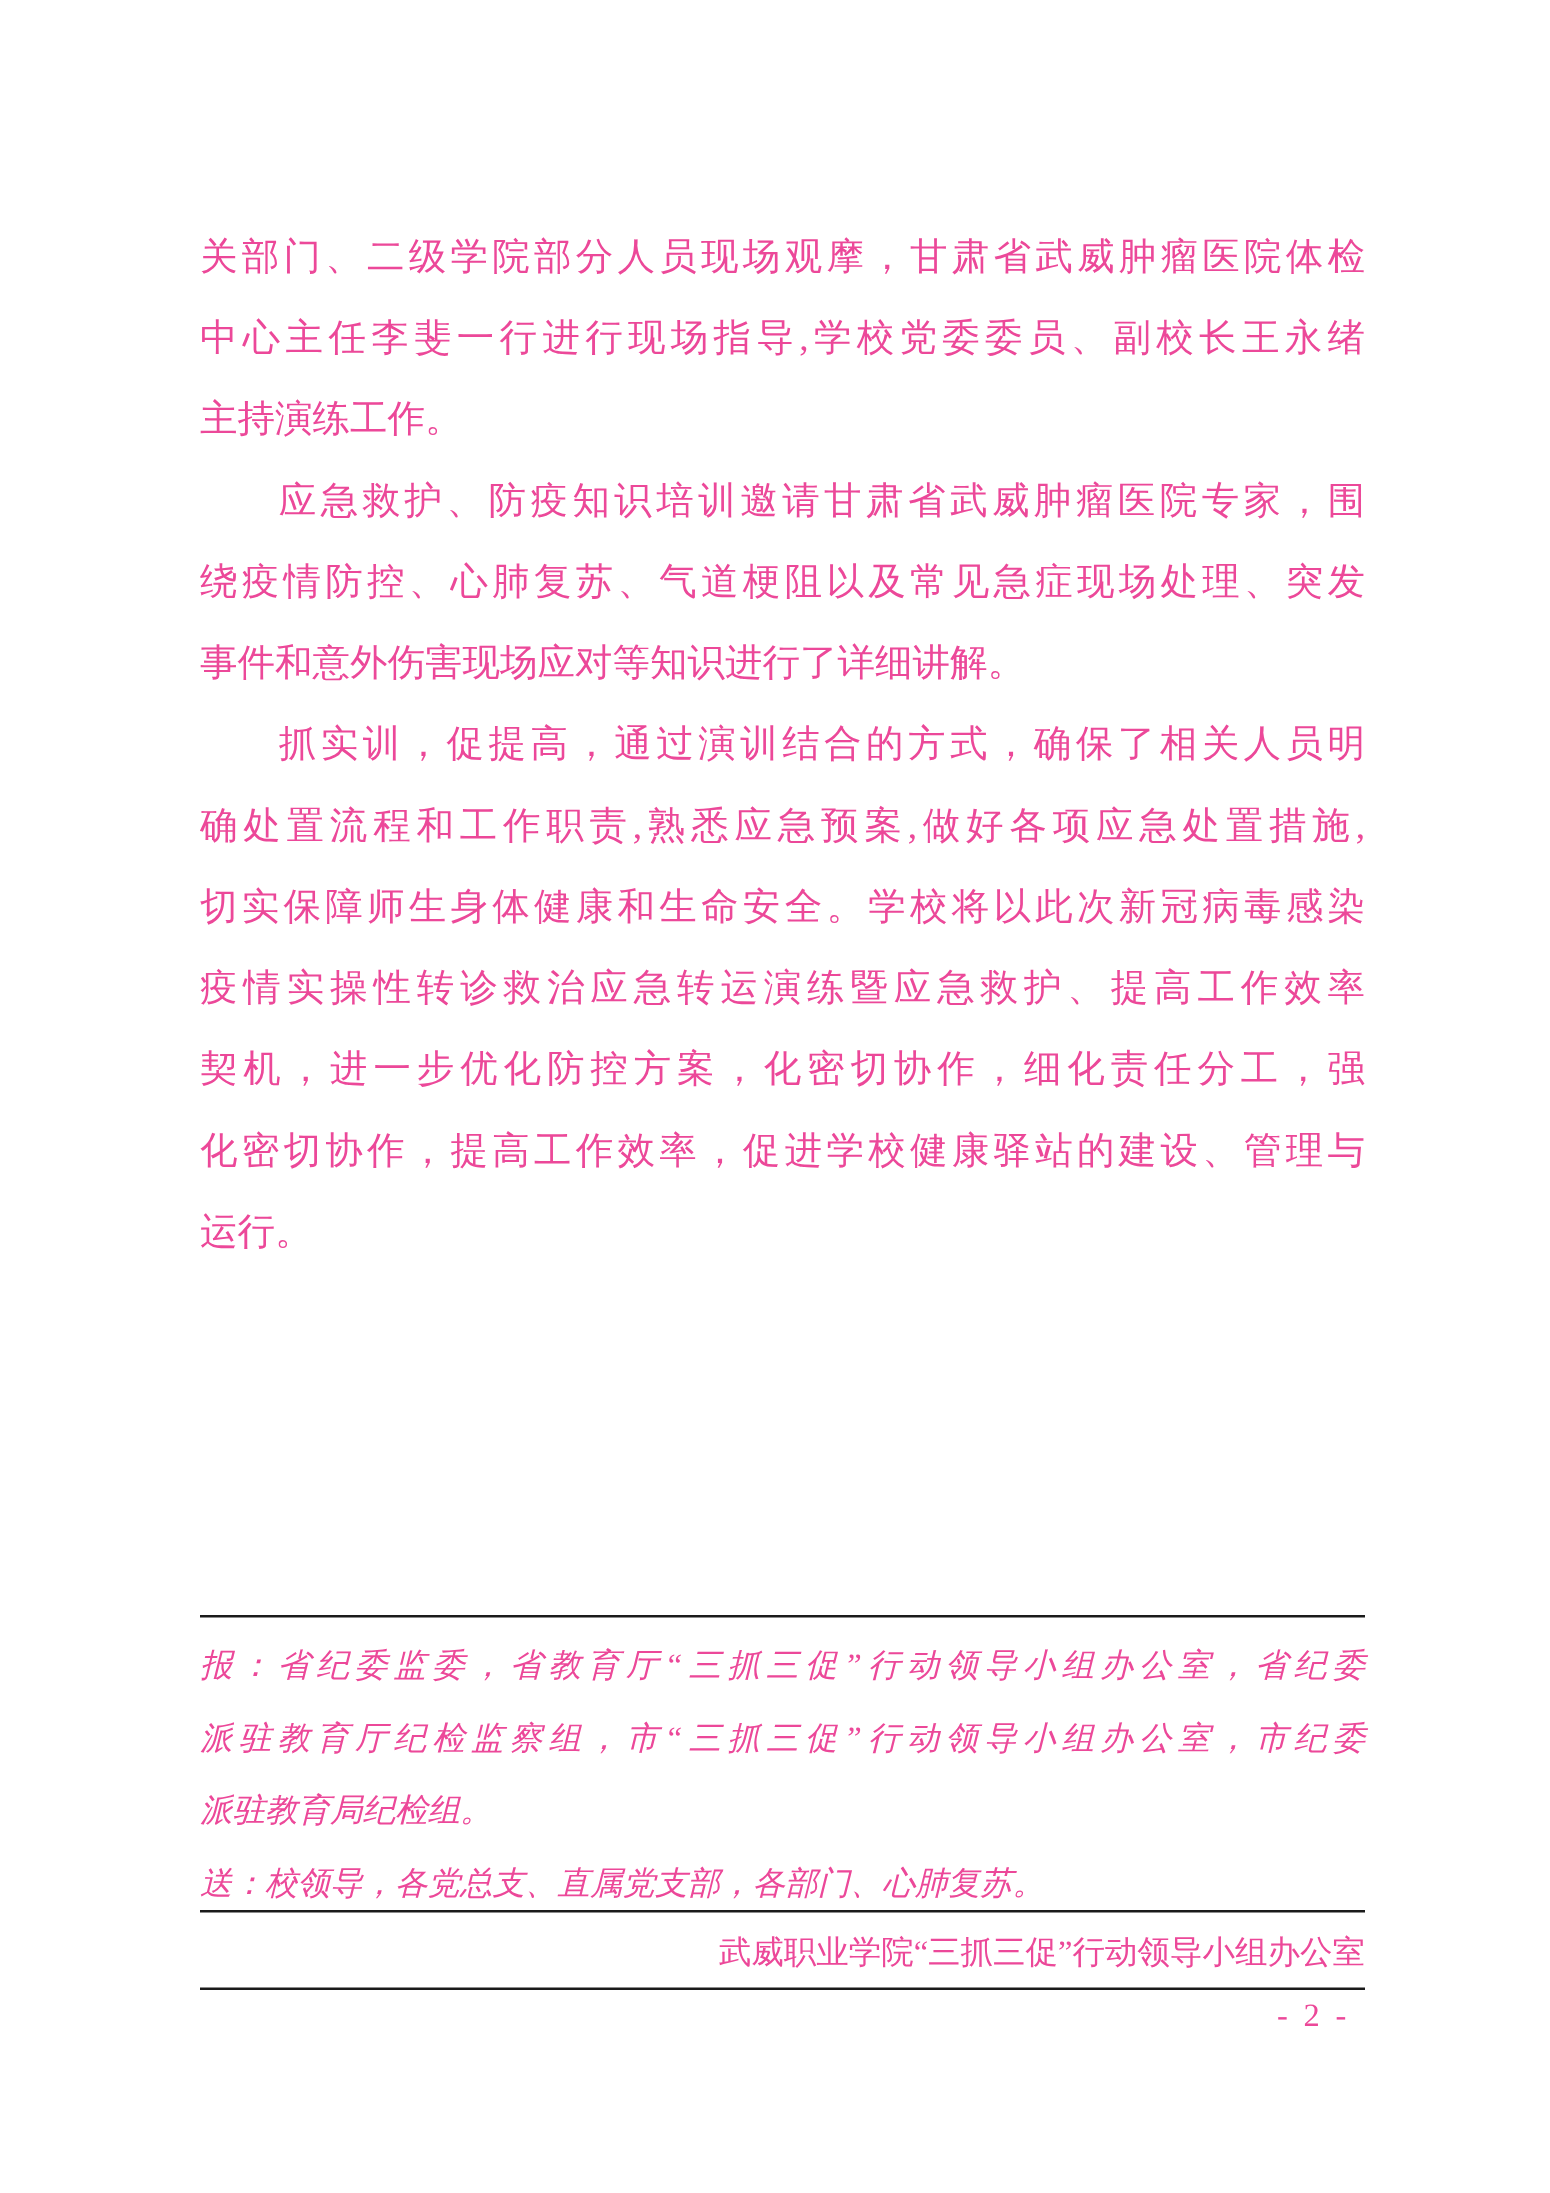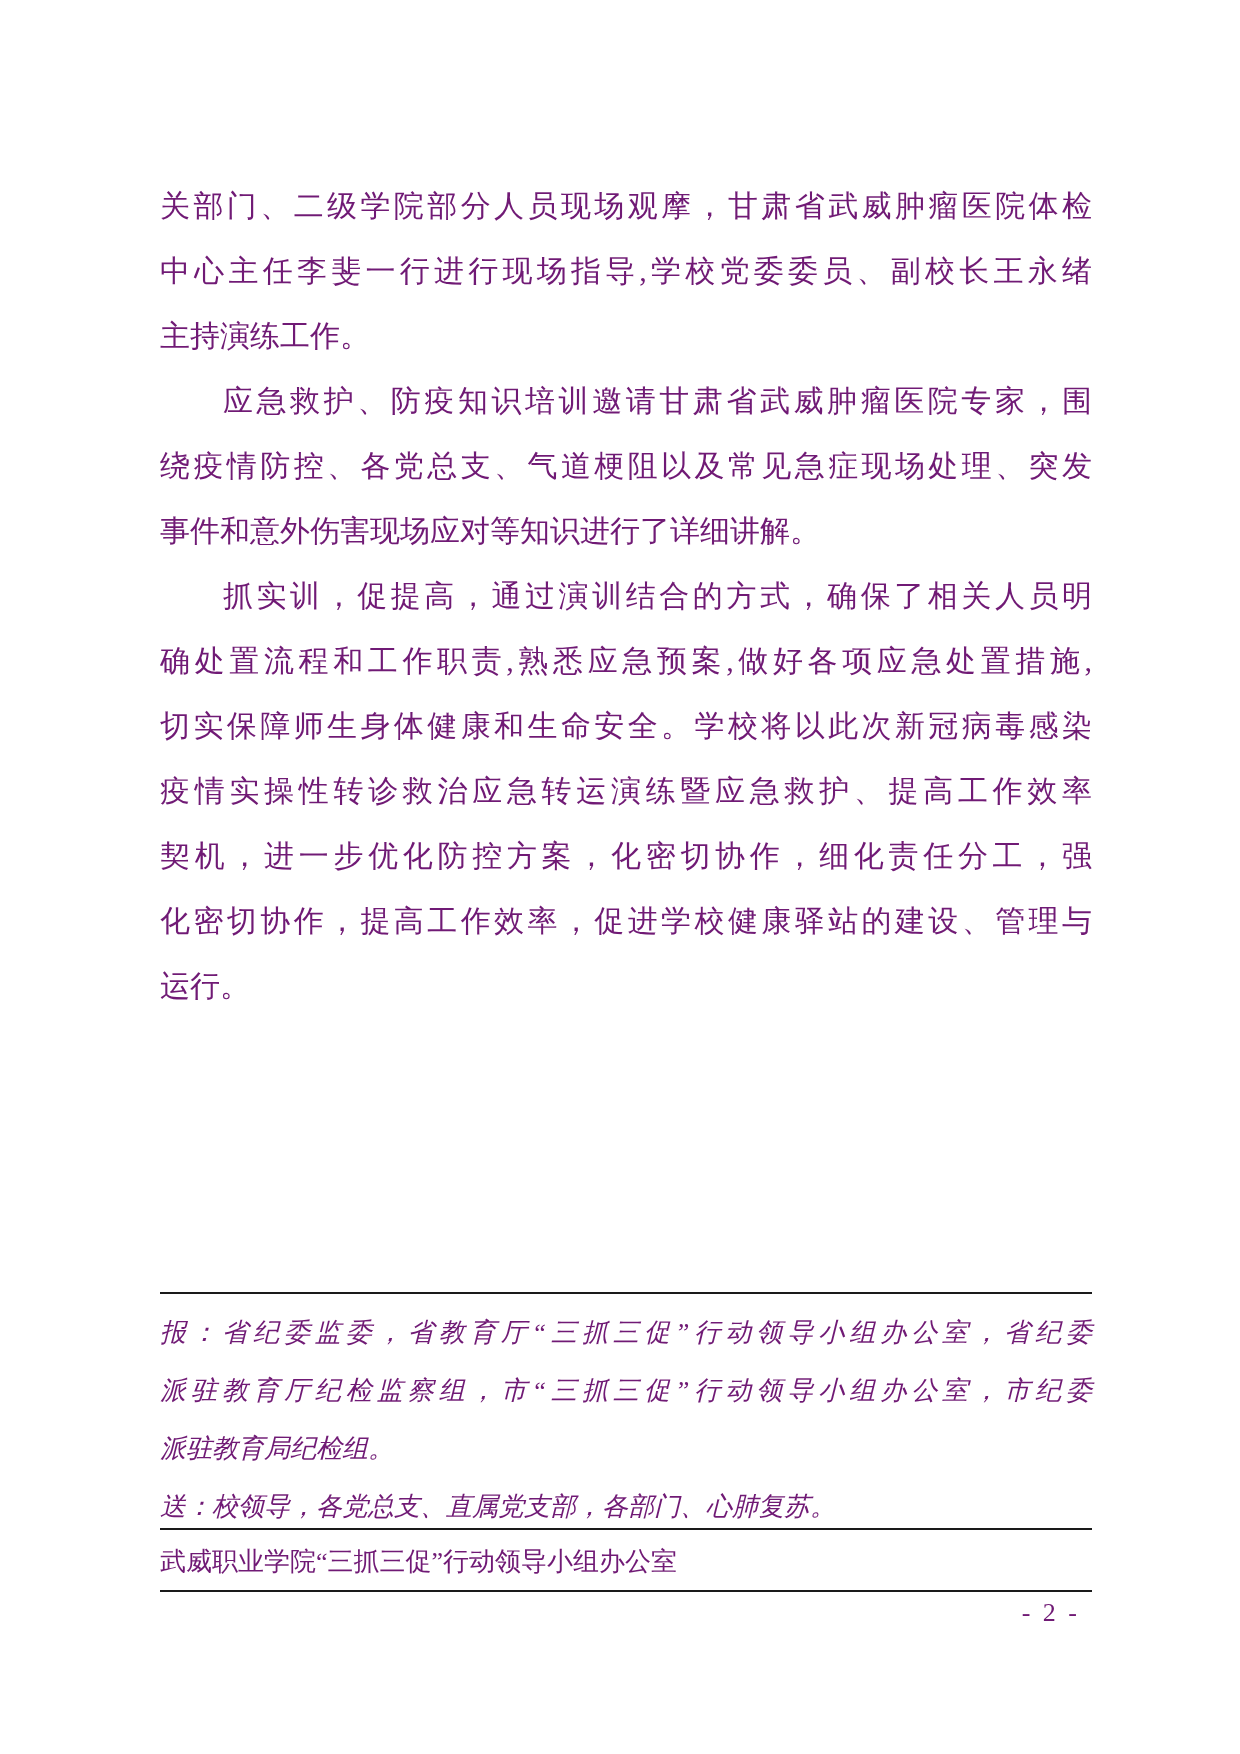--- a/index.html
+++ b/index.html
@@ -5,21 +5,21 @@
   html, body {
     margin: 0;
     padding: 0;
     background: #ffffff;
   }
   .page {
     position: relative;
     width: 1240px;
     height: 1754px;
     background: #ffffff;
-    color: #701a75;
+    color: #ec4899;
     font-family: "Liberation Serif", serif;
     overflow: hidden;
   }
   .body-text {
     position: absolute;
     left: 160px;
     top: 173px;
     width: 932px;
     font-size: 30px;
     line-height: 65px;
@@ -60,21 +60,21 @@
   .fline.last {
     text-align: justify;
     text-align-last: left;
   }
   .issue-line {
     position: absolute;
     left: 160px;
     top: 1541px;
     width: 932px;
     display: flex;
-    justify-content: space-between;
+    justify-content: flex-end;
     align-items: baseline;
     font-size: 26px;
     line-height: 42px;
     white-space: nowrap;
   }
   .page-num {
     position: absolute;
     left: 160px;
     top: 1598px;
     width: 920px;
@@ -91,21 +91,21 @@
   <div class="body-text">
 
     <div class="para">
       <div class="bline">关部门、二级学院部分人员现场观摩，甘肃省武威肿瘤医院体检</div>
       <div class="bline">中心主任李斐一行进行现场指导,学校党委委员、副校长王永绪</div>
       <div class="bline last">主持演练工作。</div>
     </div>
 
     <div class="para">
       <div class="bline ind">应急救护、防疫知识培训邀请甘肃省武威肿瘤医院专家，围</div>
-      <div class="bline">绕疫情防控、各党总支、气道梗阻以及常见急症现场处理、突发</div>
+      <div class="bline">绕疫情防控、心肺复苏、气道梗阻以及常见急症现场处理、突发</div>
       <div class="bline last">事件和意外伤害现场应对等知识进行了详细讲解。</div>
     </div>
 
     <div class="para">
       <div class="bline ind">抓实训，促提高，通过演训结合的方式，确保了相关人员明</div>
       <div class="bline">确处置流程和工作职责,熟悉应急预案,做好各项应急处置措施,</div>
       <div class="bline">切实保障师生身体健康和生命安全。学校将以此次新冠病毒感染</div>
       <div class="bline">疫情实操性转诊救治应急转运演练暨应急救护、提高工作效率</div>
       <div class="bline">契机，进一步优化防控方案，化密切协作，细化责任分工，强</div>
       <div class="bline">化密切协作，提高工作效率，促进学校健康驿站的建设、管理与</div>

